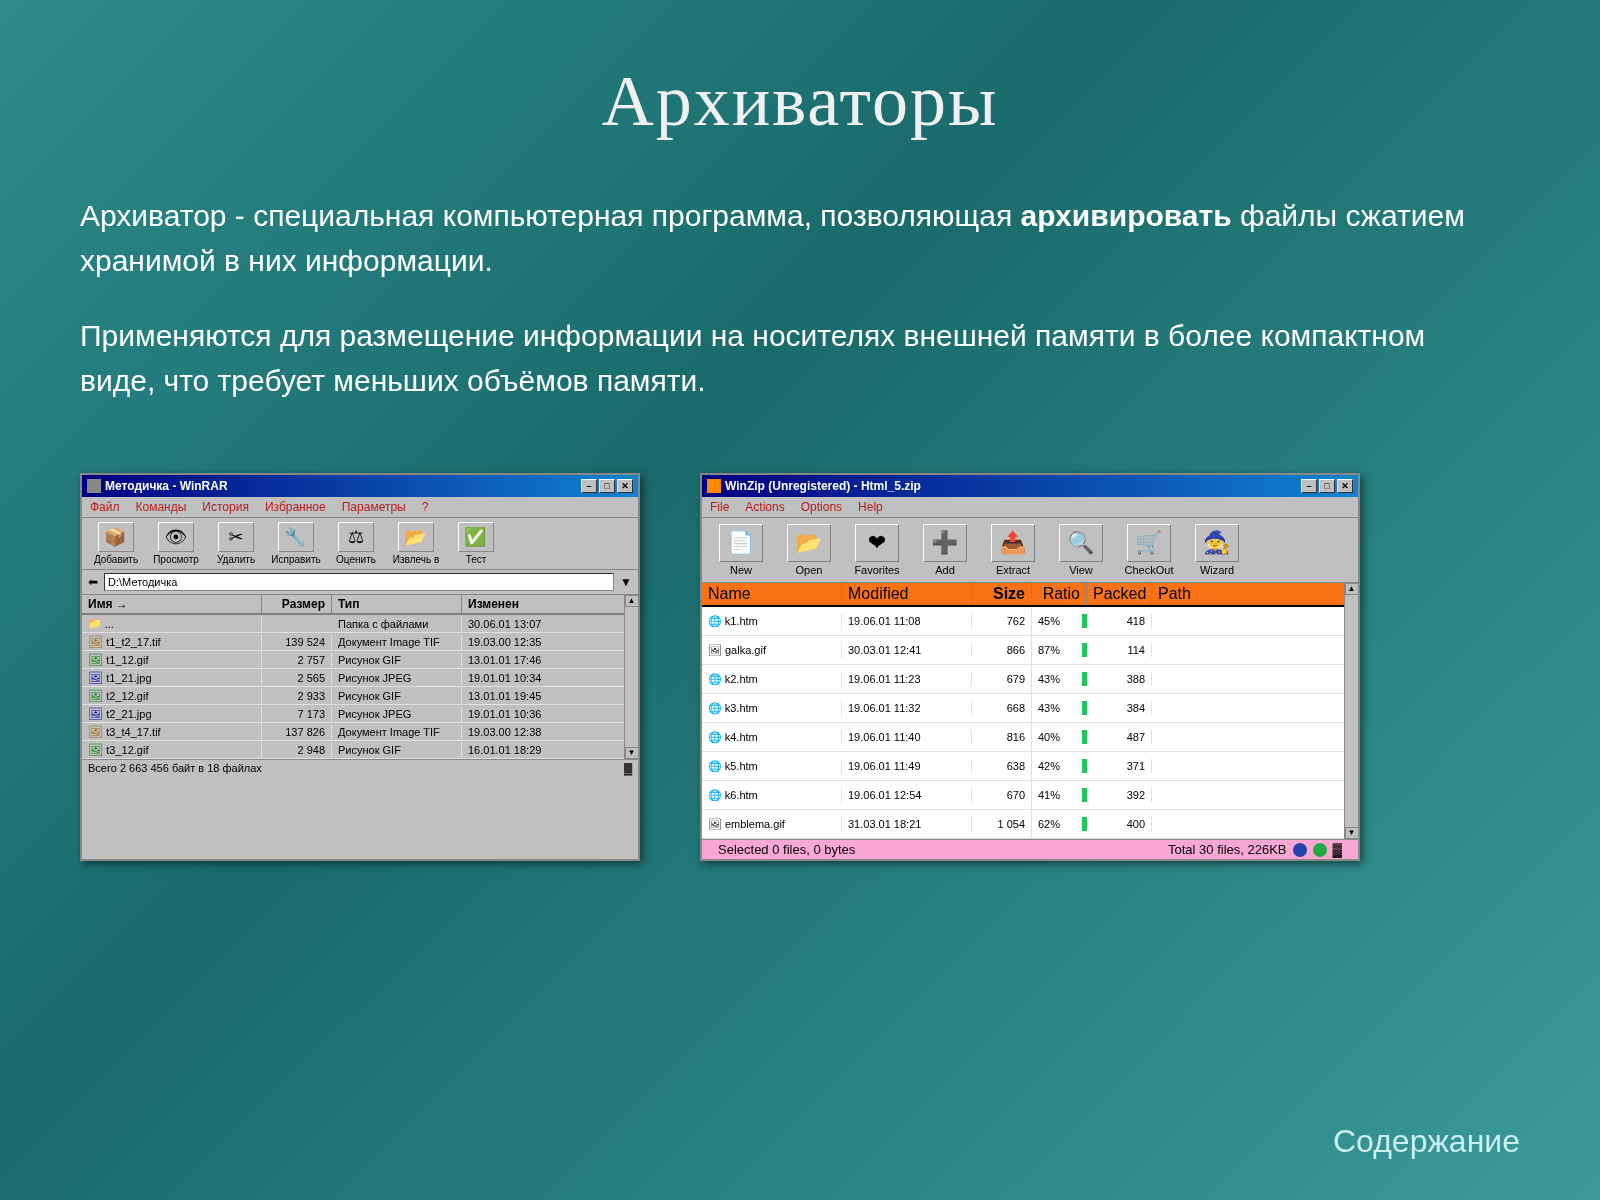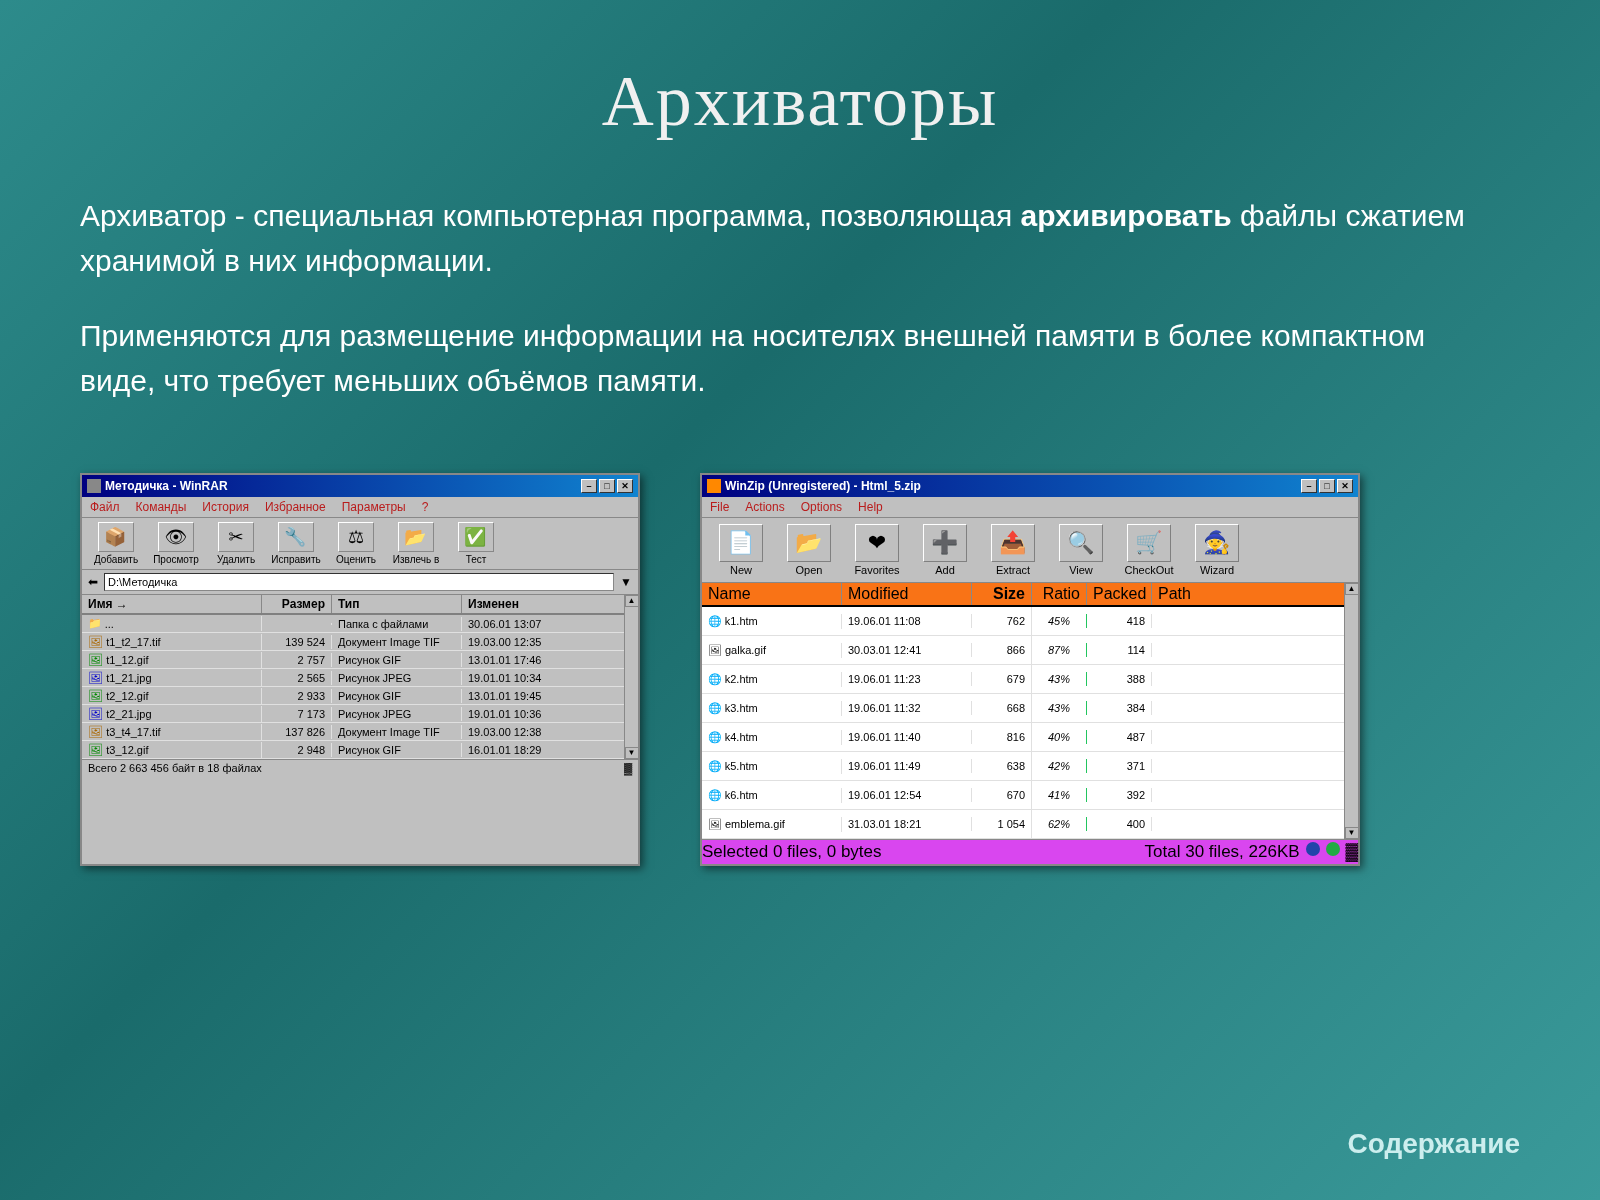--- a/index.html
+++ b/index.html
@@ -292,52 +292,51 @@
       display: flex;
       font-size: 11px;
       border-bottom: 1px solid #e0e0e0;
       min-height: 18px;
       align-items: center;
     }
 
     .zfr-name { width: 140px; padding: 1px 6px; border-right: 1px solid #e0e0e0; display: flex; align-items: center; gap: 3px; overflow: hidden; }
     .zfr-mod  { width: 130px; padding: 1px 6px; border-right: 1px solid #e0e0e0; }
     .zfr-size { width: 60px; padding: 8px 6px; border-right: 1px solid #e0e0e0; text-align: right; }
-    .zfr-ratio{ width: 55px; padding: 1px 6px; border-right: 1px solid #22c55e; text-align: center; font-style: italic; }
+    .zfr-ratio{ width: 55px; padding: 1px 6px; border-right: 5px solid #22c55e; text-align: left; }
     .zfr-packed{width: 65px; padding: 1px 6px; border-right: 1px solid #e0e0e0; text-align: right; }
     .zfr-path { width: 60px; padding: 1px 6px; }
 
     .zip-statusbar {
-      background: #d946ef;
-      padding: 2px 0;
-      font-size: 17px;
+      background: #f9a8d4;
+      padding: 2px 16px;
+      font-size: 13px;
       display: flex;
       justify-content: space-between;
       border-top: 1px solid #888;
     }
 
     .zip-status-right {
       display: flex;
       gap: 6px;
-      align-items: flex-start;
+      align-items: flex-end;
     }
 
     .status-circle {
       width: 14px;
       height: 14px;
       border-radius: 50%;
     }
 
     .bottom-right-text {
       position: absolute;
       bottom: 40px;
       right: 80px;
-      font-size: 28px;
+      font-size: 32px;
       color: #cceeee;
-      font-weight: bold;
     }
 
     .scrollbar-right {
       width: 14px;
       background: #c0c0c0;
       border-left: 1px solid #888;
       display: flex;
       flex-direction: column;
       align-items: center;
     }

